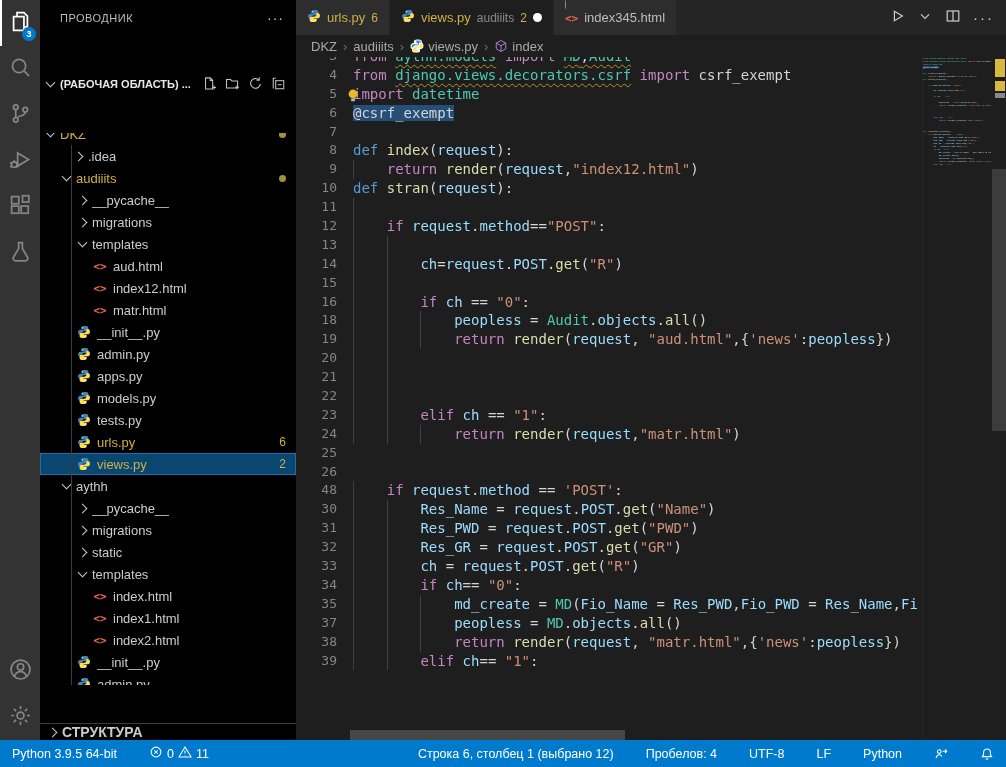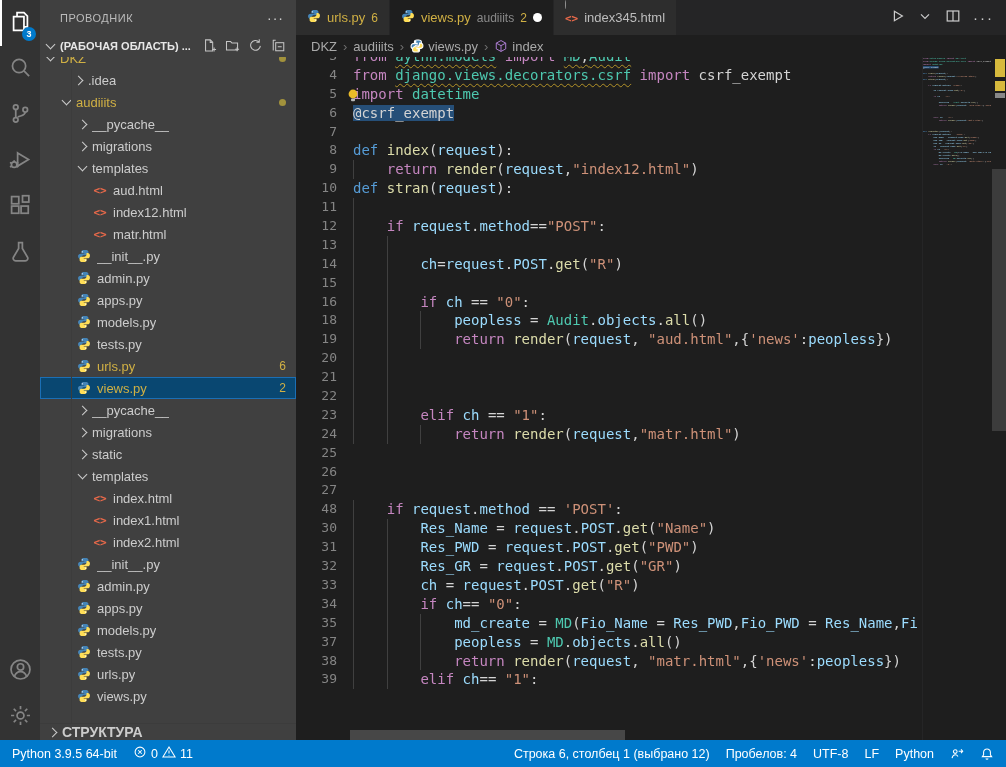--- a/index.html
+++ b/index.html
@@ -8,21 +8,21 @@
 
   
   .activity{width:40px;background:#333333;display:flex;flex-direction:column;justify-content:space-between;flex:none;}
   .act-group{display:flex;flex-direction:column;}
   .act-item{height:46px;display:flex;align-items:center;justify-content:center;position:relative;color:#858585;cursor:pointer;}
   .act-item.active{color:#ffffff;box-shadow:inset 2px 0 0 #ffffff;}
   .act-item svg{width:23px;height:23px;stroke:currentColor;fill:none;stroke-width:1.2;}
   .act-badge{position:absolute;bottom:5px;right:4px;background:#007acc;color:#fff;font-size:9px;min-width:14px;height:14px;border-radius:8px;display:flex;align-items:center;justify-content:center;font-weight:bold;}
 
   
-  .sidebar{width:256px;background:#404040;display:flex;flex-direction:column;flex:none;position:relative;}
+  .sidebar{width:256px;background:#000000;display:flex;flex-direction:column;flex:none;position:relative;gap:38px;}
   .sb-title{height:35px;display:flex;align-items:center;justify-content:space-between;padding:0 12px 0 20px;font-size:11px;color:#bbbbbb;letter-spacing:.5px;flex:none;}
   .sb-more{color:#cccccc;font-size:14px;letter-spacing:1px;cursor:pointer;}
   .sb-section{height:22px;display:flex;align-items:center;padding:0 10px 0 4px;font-size:11px;font-weight:bold;color:#e7e7e7;flex:none;}
   .sb-section .chev{margin-right:2px;}
   .sb-actions{margin-left:auto;display:flex;gap:8px;align-items:center;}
   .sb-actions svg{width:15px;height:15px;stroke:#c5c5c5;fill:none;stroke-width:1.1;cursor:pointer;}
   .tree{flex:1;overflow:hidden;position:relative;}
   .tree-scroll{margin-top:-10px;position:relative;}
   .tree-guide{position:absolute;left:31px;top:12px;bottom:0;width:1px;background:#3c3c3c;}
   .row{height:22px;display:flex;align-items:center;position:relative;cursor:pointer;color:#cccccc;padding-right:10px;box-sizing:border-box;}
@@ -77,21 +77,21 @@
   .minimap-inner{transform:scale(.155);transform-origin:0 0;width:4000px;}
 
   .ruler{width:16px;flex:none;position:relative;background:#1e1e1e;}
   .rmark{position:absolute;left:4px;right:2px;}
   .rmark.warn{background:#d7ba3d;}
   .rmark.selm{background:#888888;}
   .rslider{position:absolute;left:1px;right:1px;background:rgba(121,121,121,.33);}
 
   
   .statusbar{height:27px;background:#007acc;display:flex;align-items:center;justify-content:space-between;color:#ffffff;font-size:12.5px;padding:0 12px;box-sizing:border-box;}
-  .sb-left,.sb-right{display:flex;align-items:center;gap:16px;}
+  .sb-left,.sb-right{display:flex;align-items:center;gap:32px;}
   .st-item{display:flex;align-items:center;gap:4px;cursor:pointer;white-space:nowrap;}
   .st-item svg{width:14px;height:14px;stroke:#ffffff;fill:none;stroke-width:1.2;}
 </style>
 </head>
 <body>
 
 <div class="app">
 
   <div class="activity">
     <div class="act-group" id="act-top">
@@ -298,20 +298,24 @@
             <span class="ficon">
               <svg width="14" height="14" viewBox="0 0 16 16">
                 <path fill="#4584b6" d="M7.9 1.2c-1.7 0-2.9.7-2.9 2v1.6h3.3v.5H3.9c-1.5 0-2.7 1.2-2.7 3 0 1.7 1.1 3 2.6 3h1.3V9.6c0-1.4 1.2-2.5 2.6-2.5h3.2c1.2 0 2.1-1 2.1-2.2V3.2c0-1.3-1.4-2-3-2z"></path>
                 <path fill="#ffde57" d="M8.1 14.8c1.7 0 2.9-.7 2.9-2v-1.6H7.7v-.5h4.4c1.5 0 2.7-1.2 2.7-3 0-1.7-1.1-3-2.6-3h-1.3v1.7c0 1.4-1.2 2.5-2.6 2.5H5.1c-1.2 0-2.1 1-2.1 2.2v1.7c0 1.3 1.4 2 3 2z"></path>
                 <circle cx="6.1" cy="3.2" r=".7" fill="#fff"></circle>
                 <circle cx="9.9" cy="12.8" r=".7" fill="#fff"></circle>
               </svg>
             </span>
             <span class="lbl gold">views.py</span>
             <span class="badge">2</span>
+          </div>
+          <div class="row" style="padding-left: 20px;">
+            <span class="chev exp"></span>
+            <span class="lbl">aythh</span>
           </div>
           <div class="row" style="padding-left: 36px;">
             <span class="chev col"></span>
             <span class="lbl">__pycache__</span>
           </div>
           <div class="row" style="padding-left: 36px;">
             <span class="chev col"></span>
             <span class="lbl">migrations</span>
           </div>
           <div class="row" style="padding-left: 36px;">
@@ -522,21 +526,20 @@
             <div class="line"><span class="ln">16</span><span class="lc"><span class="g" style="left: 0px;"></span><span class="g" style="left: 33.7px;"></span><span class="tk-p">        </span><span class="tk-k">if </span><span class="tk-v">ch</span><span class="tk-p"> == </span><span class="tk-s">"0"</span><span class="tk-p">:</span></span></div>
             <div class="line"><span class="ln">18</span><span class="lc"><span class="g" style="left: 0px;"></span><span class="g" style="left: 33.7px;"></span><span class="g" style="left: 67.4px;"></span><span class="tk-p">            </span><span class="tk-v">peopless</span><span class="tk-p"> = </span><span class="tk-t">Audit</span><span class="tk-p">.</span><span class="tk-v">objects</span><span class="tk-p">.</span><span class="tk-f">all</span><span class="tk-p">()</span></span></div>
             <div class="line"><span class="ln">19</span><span class="lc"><span class="g" style="left: 0px;"></span><span class="g" style="left: 33.7px;"></span><span class="g" style="left: 67.4px;"></span><span class="tk-p">            </span><span class="tk-k">return </span><span class="tk-f">render</span><span class="tk-p">(</span><span class="tk-v">request</span><span class="tk-p">, </span><span class="tk-s">"aud.html"</span><span class="tk-p">,{</span><span class="tk-s">'news'</span><span class="tk-p">:</span><span class="tk-v">peopless</span><span class="tk-p">})</span></span></div>
             <div class="line"><span class="ln">20</span><span class="lc"><span class="g" style="left: 0px;"></span><span class="g" style="left: 33.7px;"></span></span></div>
             <div class="line"><span class="ln">21</span><span class="lc"><span class="g" style="left: 0px;"></span><span class="g" style="left: 33.7px;"></span></span></div>
             <div class="line"><span class="ln">22</span><span class="lc"><span class="g" style="left: 0px;"></span><span class="g" style="left: 33.7px;"></span></span></div>
             <div class="line"><span class="ln">23</span><span class="lc"><span class="g" style="left: 0px;"></span><span class="g" style="left: 33.7px;"></span><span class="tk-p">        </span><span class="tk-k">elif </span><span class="tk-v">ch</span><span class="tk-p"> == </span><span class="tk-s">"1"</span><span class="tk-p">:</span></span></div>
             <div class="line"><span class="ln">24</span><span class="lc"><span class="g" style="left: 0px;"></span><span class="g" style="left: 33.7px;"></span><span class="g" style="left: 67.4px;"></span><span class="tk-p">            </span><span class="tk-k">return </span><span class="tk-f">render</span><span class="tk-p">(</span><span class="tk-v">request</span><span class="tk-p">,</span><span class="tk-s">"matr.html"</span><span class="tk-p">)</span></span></div>
             <div class="line"><span class="ln">25</span><span class="lc"></span></div>
             <div class="line"><span class="ln">26</span><span class="lc"></span></div>
-            <div class="line"><span class="ln">27</span><span class="lc"></span></div>
             <div class="line"><span class="ln">48</span><span class="lc"><span class="g" style="left: 0px;"></span><span class="tk-p">    </span><span class="tk-k">if </span><span class="tk-v">request</span><span class="tk-p">.</span><span class="tk-v">method</span><span class="tk-p"> == </span><span class="tk-s">'POST'</span><span class="tk-p">:</span></span></div>
             <div class="line"><span class="ln">30</span><span class="lc"><span class="g" style="left: 0px;"></span><span class="g" style="left: 33.7px;"></span><span class="tk-p">        </span><span class="tk-v">Res_Name</span><span class="tk-p"> = </span><span class="tk-v">request</span><span class="tk-p">.</span><span class="tk-v">POST</span><span class="tk-p">.</span><span class="tk-f">get</span><span class="tk-p">(</span><span class="tk-s">"Name"</span><span class="tk-p">)</span></span></div>
             <div class="line"><span class="ln">31</span><span class="lc"><span class="g" style="left: 0px;"></span><span class="g" style="left: 33.7px;"></span><span class="tk-p">        </span><span class="tk-v">Res_PWD</span><span class="tk-p"> = </span><span class="tk-v">request</span><span class="tk-p">.</span><span class="tk-v">POST</span><span class="tk-p">.</span><span class="tk-f">get</span><span class="tk-p">(</span><span class="tk-s">"PWD"</span><span class="tk-p">)</span></span></div>
             <div class="line"><span class="ln">32</span><span class="lc"><span class="g" style="left: 0px;"></span><span class="g" style="left: 33.7px;"></span><span class="tk-p">        </span><span class="tk-v">Res_GR</span><span class="tk-p"> = </span><span class="tk-v">request</span><span class="tk-p">.</span><span class="tk-v">POST</span><span class="tk-p">.</span><span class="tk-f">get</span><span class="tk-p">(</span><span class="tk-s">"GR"</span><span class="tk-p">)</span></span></div>
             <div class="line"><span class="ln">33</span><span class="lc"><span class="g" style="left: 0px;"></span><span class="g" style="left: 33.7px;"></span><span class="tk-p">        </span><span class="tk-v">ch</span><span class="tk-p"> = </span><span class="tk-v">request</span><span class="tk-p">.</span><span class="tk-v">POST</span><span class="tk-p">.</span><span class="tk-f">get</span><span class="tk-p">(</span><span class="tk-s">"R"</span><span class="tk-p">)</span></span></div>
             <div class="line"><span class="ln">34</span><span class="lc"><span class="g" style="left: 0px;"></span><span class="g" style="left: 33.7px;"></span><span class="tk-p">        </span><span class="tk-k">if </span><span class="tk-v">ch</span><span class="tk-p">== </span><span class="tk-s">"0"</span><span class="tk-p">:</span></span></div>
             <div class="line"><span class="ln">35</span><span class="lc"><span class="g" style="left: 0px;"></span><span class="g" style="left: 33.7px;"></span><span class="g" style="left: 67.4px;"></span><span class="tk-p">            </span><span class="tk-v">md_create</span><span class="tk-p"> = </span><span class="tk-t">MD</span><span class="tk-p">(</span><span class="tk-v">Fio_Name</span><span class="tk-p"> = </span><span class="tk-v">Res_PWD</span><span class="tk-p">,</span><span class="tk-v">Fio_PWD</span><span class="tk-p"> = </span><span class="tk-v">Res_Name</span><span class="tk-p">,</span><span class="tk-v">Fi</span></span></div>
             <div class="line"><span class="ln">37</span><span class="lc"><span class="g" style="left: 0px;"></span><span class="g" style="left: 33.7px;"></span><span class="g" style="left: 67.4px;"></span><span class="tk-p">            </span><span class="tk-v">peopless</span><span class="tk-p"> = </span><span class="tk-t">MD</span><span class="tk-p">.</span><span class="tk-v">objects</span><span class="tk-p">.</span><span class="tk-f">all</span><span class="tk-p">()</span></span></div>
             <div class="line"><span class="ln">38</span><span class="lc"><span class="g" style="left: 0px;"></span><span class="g" style="left: 33.7px;"></span><span class="g" style="left: 67.4px;"></span><span class="tk-p">            </span><span class="tk-k">return </span><span class="tk-f">render</span><span class="tk-p">(</span><span class="tk-v">request</span><span class="tk-p">, </span><span class="tk-s">"matr.html"</span><span class="tk-p">,{</span><span class="tk-s">'news'</span><span class="tk-p">:</span><span class="tk-v">peopless</span><span class="tk-p">})</span></span></div>
             <div class="line"><span class="ln">39</span><span class="lc"><span class="g" style="left: 0px;"></span><span class="g" style="left: 33.7px;"></span><span class="tk-p">        </span><span class="tk-k">elif </span><span class="tk-v">ch</span><span class="tk-p">== </span><span class="tk-s">"1"</span><span class="tk-p">:</span></span></div>

